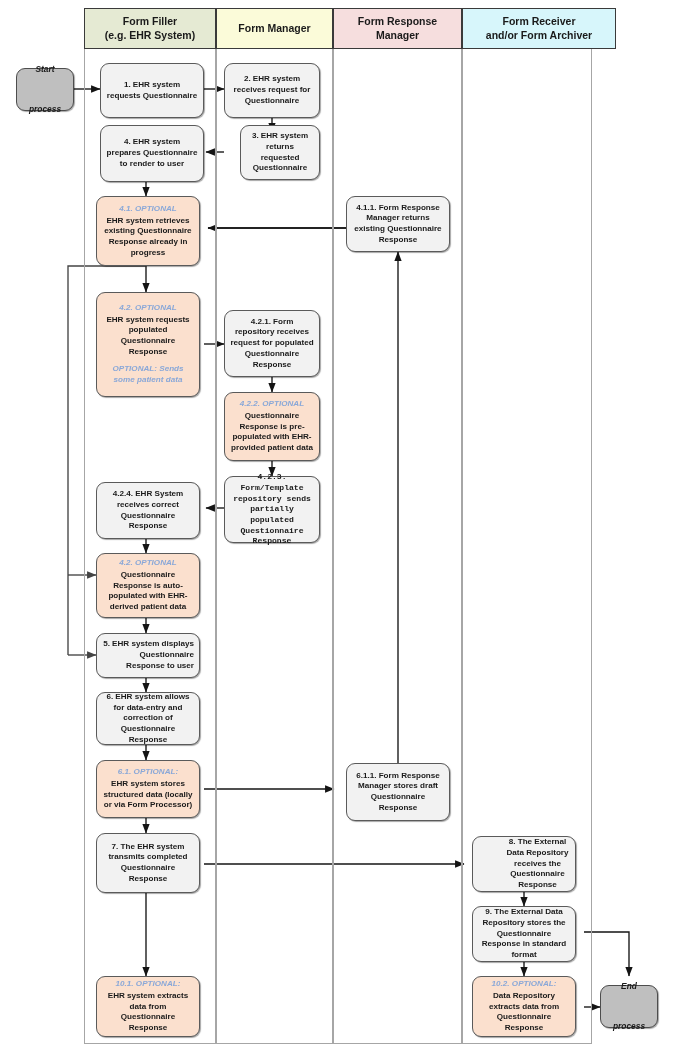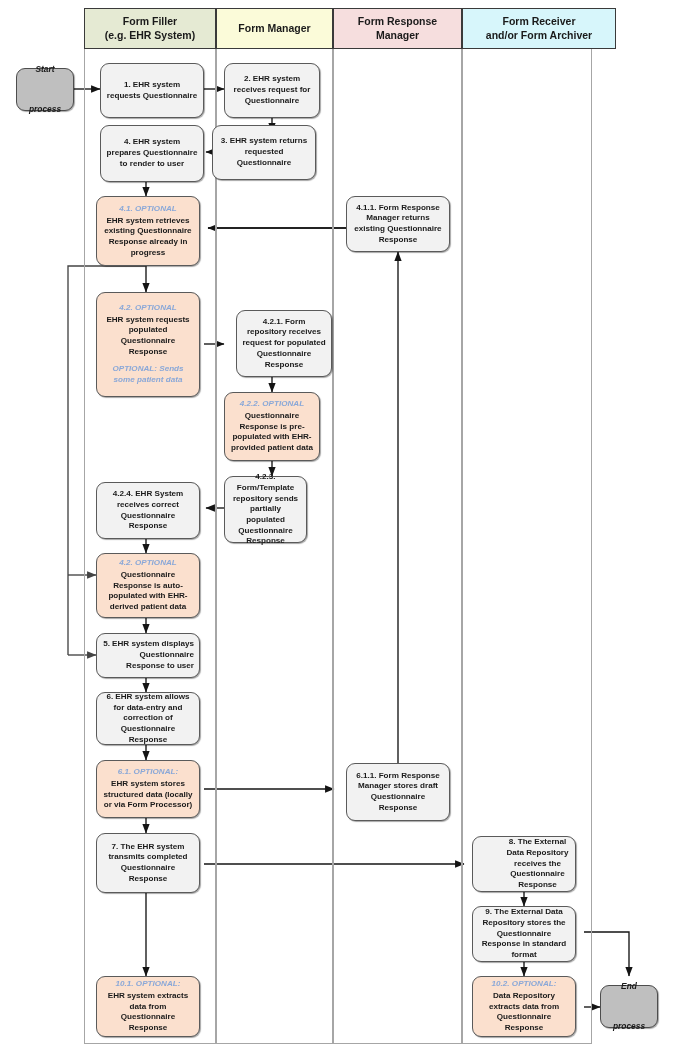--- a/index.html
+++ b/index.html
@@ -211,34 +211,34 @@
 
   <div class="node opt" style="left:96px;top:976px;width:104px;height:61px;border-radius:9px;">
     <span class="opt-tag">10.1. OPTIONAL:</span>
     <span class="ntext">EHR system extracts data from Questionnaire Response</span>
   </div>
 
   <div class="node plain" style="left:224px;top:63px;width:96px;height:55px;">
     <span class="ntext">2. EHR system receives request for Questionnaire</span>
   </div>
 
-  <div class="node plain" style="left:212px;top:125px;width:104px;height:55px;">
+  <div class="node plain" style="left:240px;top:125px;width:80px;height:55px;">
     <span class="ntext">3. EHR system returns requested Questionnaire</span>
   </div>
 
-  <div class="node plain" style="left:236px;top:310px;width:96px;height:67px;">
+  <div class="node plain" style="left:224px;top:310px;width:96px;height:67px;">
     <span class="ntext">4.2.1. Form repository receives request for populated Questionnaire Response</span>
   </div>
 
   <div class="node opt" style="left:224px;top:392px;width:96px;height:69px;">
     <span class="opt-tag">4.2.2. OPTIONAL</span>
     <span class="ntext">Questionnaire Response is pre-populated with EHR-provided patient data</span>
   </div>
 
-  <div class="node plain" style="left:224px;top:476px;width:83px;height:67px;">
+  <div class="node plain" style="left:224px;top:476px;width:96px;height:67px;font-family:Liberation Mono, monospace;">
     <span class="ntext">4.2.3. Form/Template repository sends partially  populated Questionnaire Response</span>
   </div>
 
   <div class="node plain" style="left:346px;top:196px;width:104px;height:56px;">
     <span class="ntext">4.1.1. Form Response Manager returns existing Questionnaire Response</span>
   </div>
 
   <div class="node plain" style="left:346px;top:763px;width:104px;height:58px;">
     <span class="ntext">6.1.1. Form Response Manager stores draft Questionnaire Response</span>
   </div>

